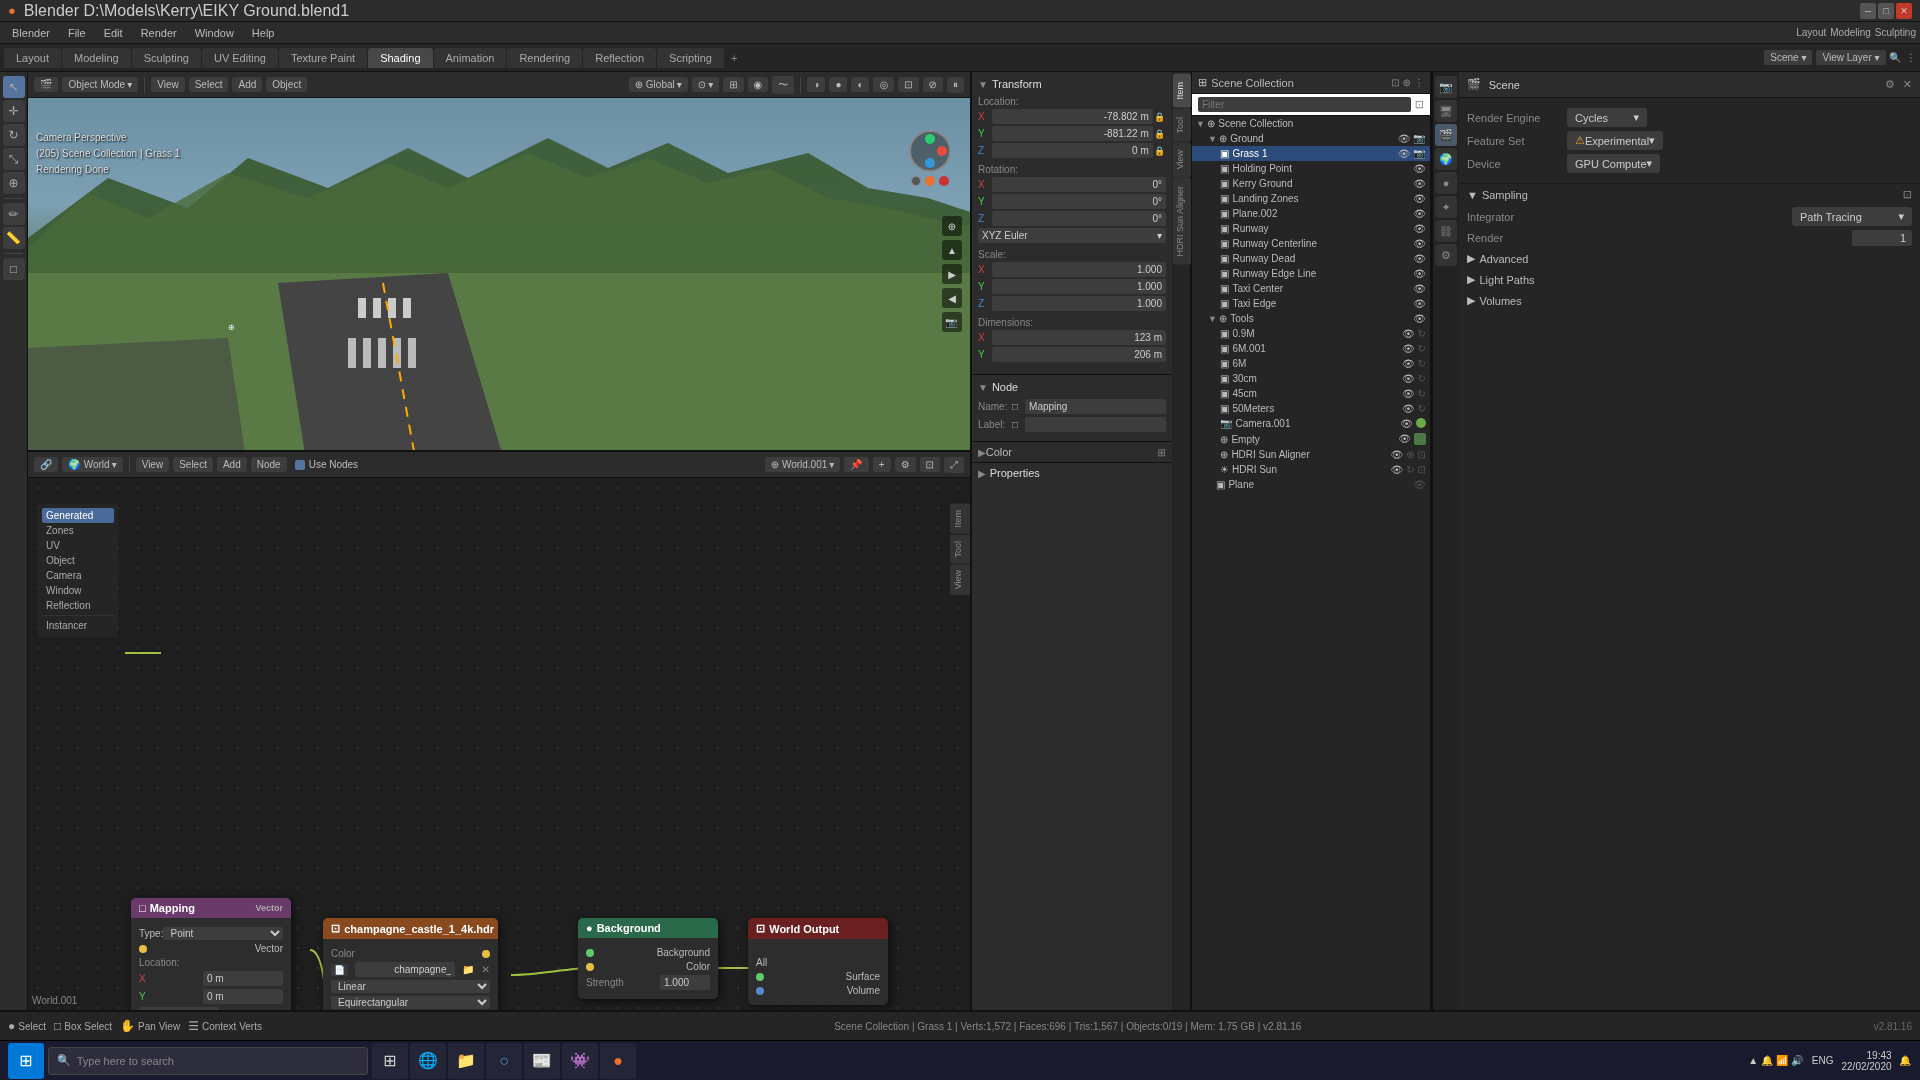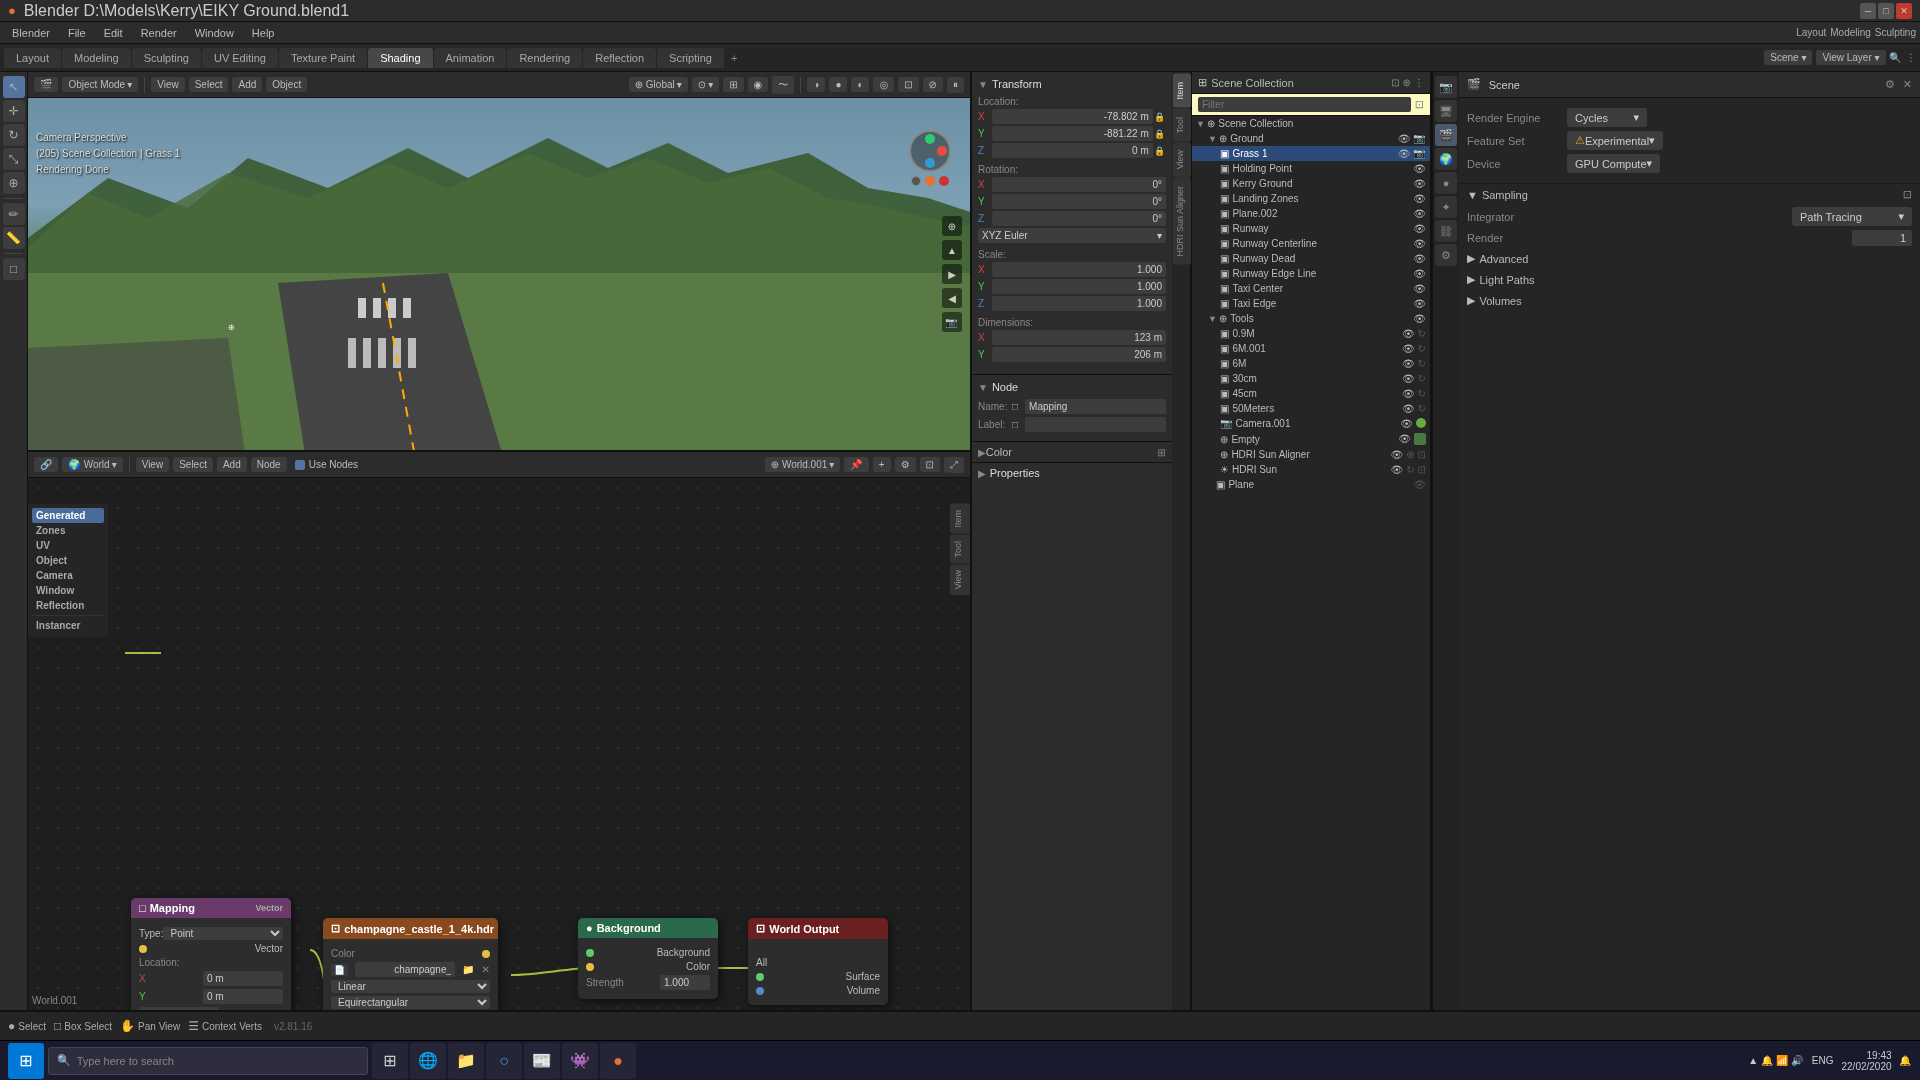--- a/index.html
+++ b/index.html
@@ -555,26 +555,25 @@
       display: flex;
       align-items: center;
       gap: 8px;
       color: #ccc;
       font-size: 10px;
     }
 
     
     .coord-sidebar {
       position: absolute;
-      left: 0; top: 26px;
+      left: 10px; top: 26px;
       width: 80px;
       background: #252525;
       padding: 4px;
       z-index: 5;
-      font-weight: bold;
     }
     .coord-item {
       padding: 2px 4px;
       cursor: pointer;
       color: #aaa;
       font-size: 10px;
       border-radius: 2px;
     }
     .coord-item.active { background: #4a6a9a; color: #fff; }
     .coord-divider { height: 1px; background: #333; margin: 2px 0; }
@@ -656,21 +655,21 @@
       color: #ccc;
       font-size: 11px;
       padding: 2px 6px;
       border-radius: 2px;
       min-width: 60px;
       text-align: right;
     }
 
     .scene-filter-bar {
       padding: 3px 6px;
-      background: #fef9c3;
+      background: #ffffff;
       border-bottom: 1px solid #111;
       display: flex;
       align-items: center;
       gap: 4px;
     }
     .scene-filter-input {
       flex: 1;
       background: #3d3d3d;
       border: none;
       color: #bbb;
@@ -1451,20 +1450,23 @@
       <span>Box Select</span>
     </div>
     <div class="status-btn">
       <span class="status-icon">✋</span>
       <span>Pan View</span>
     </div>
     <div class="status-btn">
       <span class="status-icon">☰</span>
       <span>Context Verts</span>
     </div>
+  </div>
+  <div class="status-mid">
+    <span>Scene Collection | Grass 1 | Verts:1,572 | Faces:696 | Tris:1,567 | Objects:0/19 | Mem: 1.75 GB | v2.81.16</span>
   </div>
   <div class="status-right">
     <span style="color:#666;">v2.81.16</span>
   </div>
 </div>
 
 <div class="taskbar">
   <div class="taskbar-start">⊞</div>
   <div class="taskbar-search">
     <span>🔍</span>

